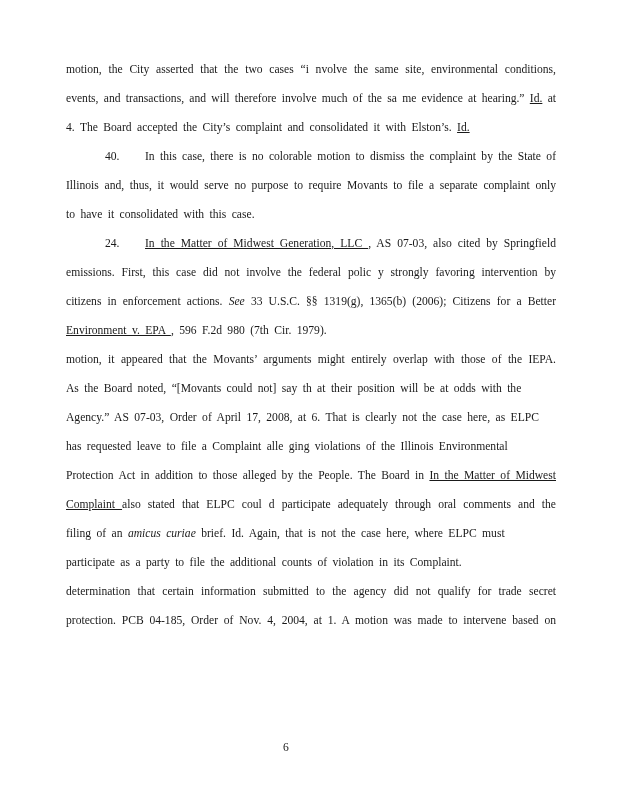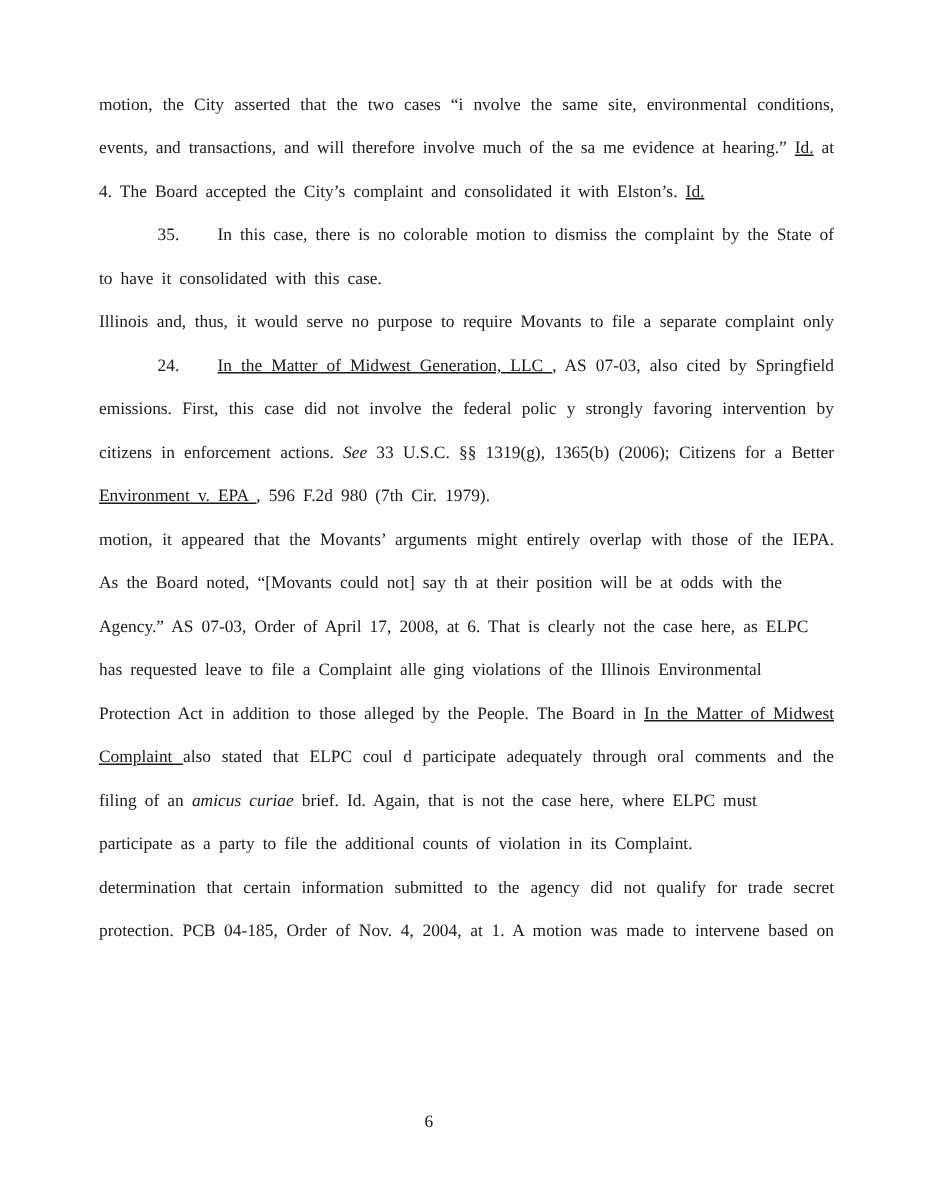--- a/index.html
+++ b/index.html
@@ -52,23 +52,23 @@
   }
 </style>
 </head>
 <body>
 
 <div class="page">
   <div class="content">
       <div class="line"><span>motion, the City asserted that the two cases “i nvolve the same site, environmental conditions,</span></div>
       <div class="line"><span>events, and transactions, and will therefore involve much of the sa me evidence at hearing.” </span><span class="u">Id.</span><span> at</span></div>
       <div class="line noj"><span>4. The Board accepted the City’s complaint and consolidated it with Elston’s. </span><span class="u">Id. </span></div>
-      <div class="line"><span class="para-num">35.</span><span>In this case, there is no colorable motion to dismiss the complaint by the State of</span></div>
+      <div class="line"><span class="para-num">40.</span><span>In this case, there is no colorable motion to dismiss the complaint by the State of</span></div>
+      <div class="line"><span>Illinois and, thus, it would serve no purpose to require Movants to file a separate complaint only</span></div>
       <div class="line noj"><span>to have it consolidated with this case.</span></div>
-      <div class="line"><span>Illinois and, thus, it would serve no purpose to require Movants to file a separate complaint only</span></div>
       <div class="line"><span class="para-num">24.</span><span class="u">In the Matter of Midwest Generation, LLC </span><span>, AS 07-03, also cited by Springfield</span></div>
       <div class="line"><span>emissions. First, this case did not involve the federal polic y strongly favoring intervention by</span></div>
       <div class="line"><span>citizens in enforcement actions. </span><span class="i">See</span><span> 33 U.S.C. §§ 1319(g), 1365(b) (2006); Citizens for a Better</span></div>
       <div class="line noj"><span class="u">Environment v. EPA </span><span>, 596 F.2d 980 (7th Cir. 1979).</span></div>
       <div class="line"><span>motion, it appeared that the Movants’ arguments might entirely overlap with those of the IEPA.</span></div>
       <div class="line noj"><span>As the Board noted, “[Movants could not] say th at their position will be at odds with the</span></div>
       <div class="line noj"><span>Agency.” AS 07-03, Order of April 17, 2008, at 6. That is clearly not the case here, as ELPC</span></div>
       <div class="line noj"><span>has requested leave to file a Complaint alle ging violations of the Illinois Environmental</span></div>
       <div class="line"><span>Protection Act in addition to those alleged by the People. The Board in </span><span class="u">In the Matter of Midwest </span></div>
       <div class="line"><span class="u">Complaint </span><span> also stated that ELPC coul d participate adequately through oral comments and the</span></div>

